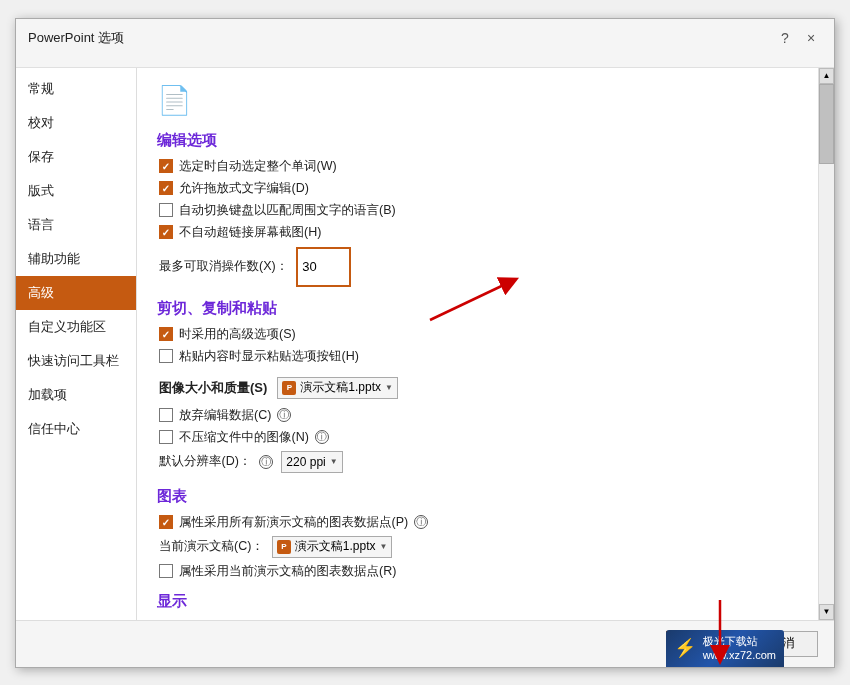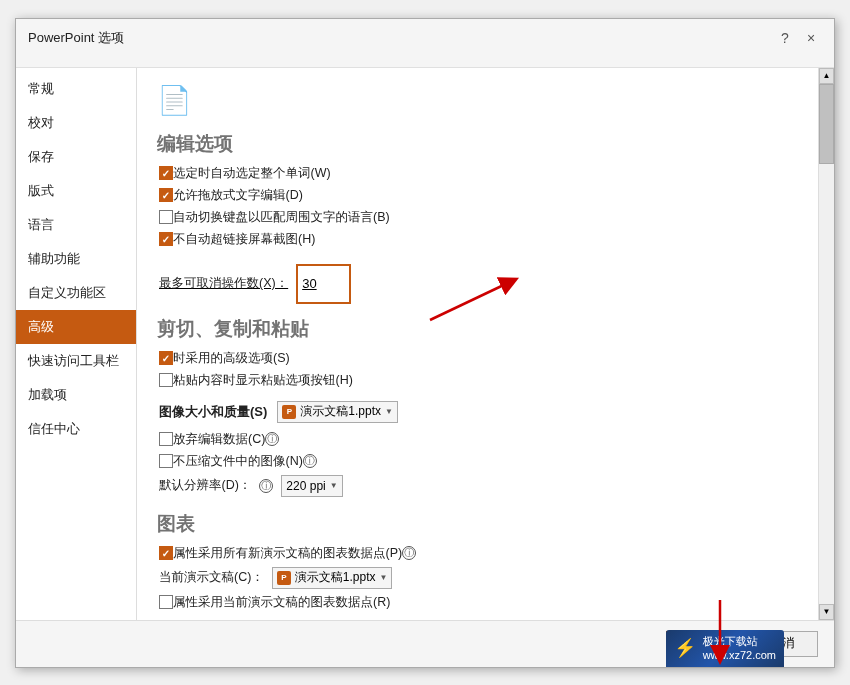--- a/index.html
+++ b/index.html
@@ -128,29 +128,30 @@
     }
     .header-icon {
       font-size: 28px;
       color: #666;
     }
     .header-desc {
       font-size: 13px;
       color: #222;
     }
     .section-title {
-      font-size: 19px;
+      font-size: 15px;
       font-weight: bold;
-      color: #737373;
+      color: #6d28d9;
       margin-bottom: 8px;
       margin-top: 6px;
     }
     .option-row {
       display: flex;
       align-items: center;
+      gap: 6px;
       margin-bottom: 5px;
       padding-left: 2px;
     }
     .checkbox {
       width: 14px;
       height: 14px;
       border: 1px solid #777;
       background: #fff;
       display: flex;
       align-items: center;
@@ -310,22 +311,22 @@
 
   <div class="dialog-body">
 
     <div class="sidebar">
       <div class="sidebar-item">常规</div>
       <div class="sidebar-item">校对</div>
       <div class="sidebar-item">保存</div>
       <div class="sidebar-item">版式</div>
       <div class="sidebar-item">语言</div>
       <div class="sidebar-item">辅助功能</div>
+      <div class="sidebar-item active">高级</div>
       <div class="sidebar-item">自定义功能区</div>
-      <div class="sidebar-item active">高级</div>
       <div class="sidebar-item">快速访问工具栏</div>
       <div class="sidebar-item">加载项</div>
       <div class="sidebar-item">信任中心</div>
     </div>
 
     <div style="display:flex;flex:1;overflow:hidden;position:relative;">
       <div class="main-content">
 
         <div class="header-row">
           <span class="header-icon">📄</span>
@@ -343,21 +344,21 @@
         </div>
         <div class="option-row">
           <div class="checkbox"></div>
           <span class="option-label">自动切换键盘以匹配周围文字的语言(B)</span>
         </div>
         <div class="option-row">
           <div class="checkbox checked"></div>
           <span class="option-label">不自动超链接屏幕截图(H)</span>
         </div>
 
-        <div class="inline-row" style="margin-top:16px;margin-bottom:12px;text-decoration:underline;">
+        <div class="inline-row" style="margin-top:6px;margin-bottom:12px;">
           <span class="inline-label">最多可取消操作数(X)：</span>
           <input type="text" class="number-input" value="30" style="">
         </div>
 
         <div class="section-title">剪切、复制和粘贴</div>
 
         <div class="option-row">
           <div class="checkbox checked"></div>
           <span class="option-label">时采用的高级选项(S)</span>
         </div>

